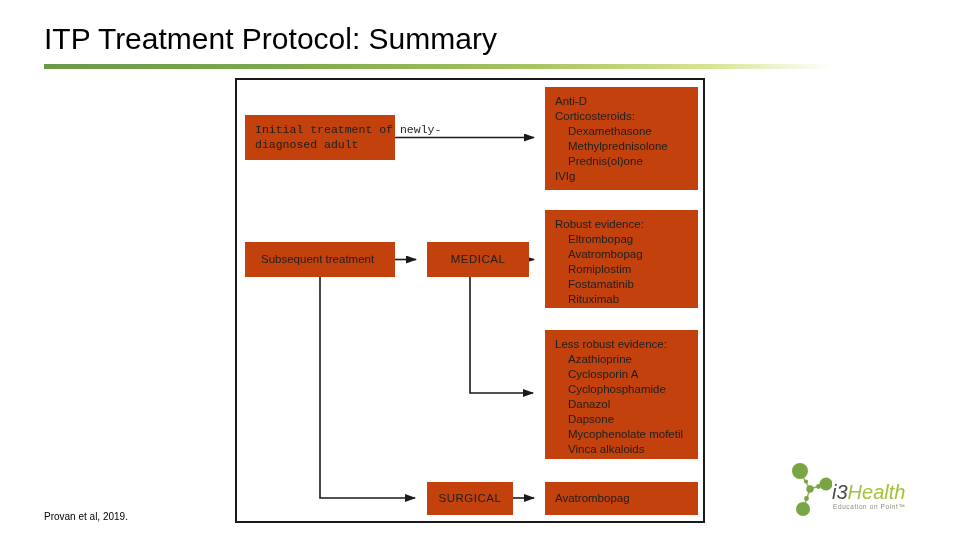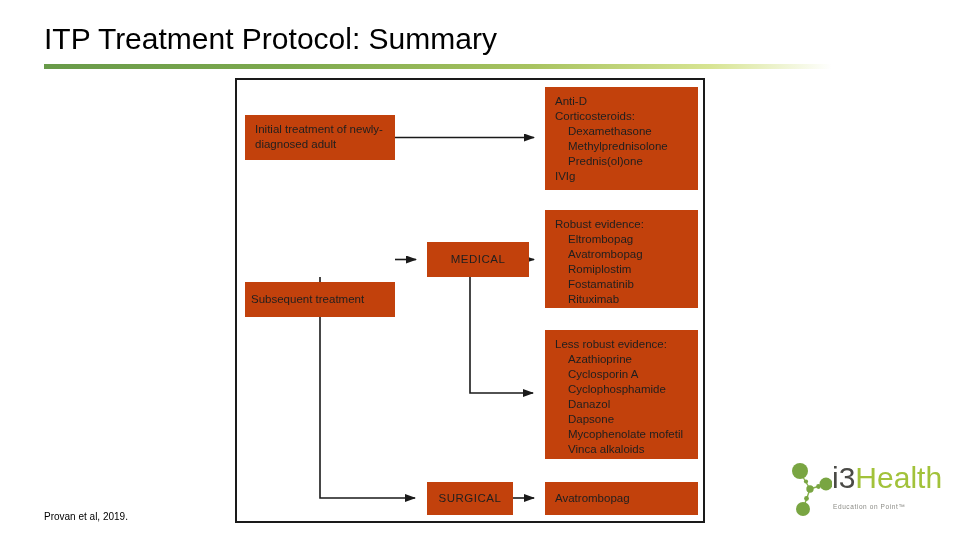--- a/index.html
+++ b/index.html
@@ -48,44 +48,44 @@
   .node {
     position: absolute;
     background: #c2410c;
     color: #1f1f1f;
     font-size: 11.5px;
     line-height: 15px;
     box-sizing: border-box;
   }
   .node .line { white-space: nowrap; }
   .node .line.indent { padding-left: 13px; }
-  .node-initial   { left: 8px;   top: 35px;  width: 150px; height: 45px;  padding: 7px 2px 0 10px; }
+  .node-initial   { left: 8px;   top: 35px;  width: 150px; height: 45px;  padding: 7px 2px 0 10px; font-family: Liberation Mono, monospace; }
   .node-firstline { left: 308px; top: 7px;   width: 153px; height: 103px; padding: 7px 0 0 10px; }
-  .node-subseq    { left: 8px;   top: 162px; width: 150px; height: 35px;  display:flex; align-items:center; padding-left: 6px; margin-top: 40px; }
+  .node-subseq    { left: 8px;   top: 162px; width: 150px; height: 35px;  display:flex; align-items:center; padding-left: 16px; }
   .node-medical   { left: 190px; top: 162px; width: 102px;  height: 35px;  display:flex; align-items:center; justify-content:center; letter-spacing: 0.5px; }
   .node-robust    { left: 308px; top: 130px; width: 153px; height: 98px;  padding: 7px 0 0 10px; }
   .node-less      { left: 308px; top: 250px; width: 153px; height: 129px; padding: 7px 0 0 10px; }
   .node-surgical  { left: 190px; top: 402px; width: 86px;  height: 33px;  display:flex; align-items:center; justify-content:center; letter-spacing: 0.5px; text-align: center; }
   .node-splen     { left: 308px; top: 402px; width: 153px; height: 33px;  display:flex; align-items:center; padding-left: 10px; }
   .citation {
     position: absolute;
     left: 44px;
     top: 511px;
     font-size: 10px;
     color: #000000;
   }
   .logo {
     position: absolute;
     left: 780px;
     top: 458px;
     width: 176px;
     height: 72px;
   }
   .logo-icon { position: absolute; left: 0; top: 2px; }
-  .logo-text { position: absolute; left: 52px; top: 7px; font-size: 30px; line-height: 26px; white-space: nowrap; }
+  .logo-text { position: absolute; left: 52px; top: 21px; font-size: 20px; line-height: 26px; white-space: nowrap; font-style: italic; }
   .logo-i3 { color: #4a4a46; }
   .logo-health { color: #a2c23a; }
   .logo-tagline {
     position: absolute; left: 53px; top: 45px;
     font-size: 6.5px; letter-spacing: 0.6px; color: #8b8b85; white-space: nowrap;
   }
 </style>
 </head>
 <body>
 

